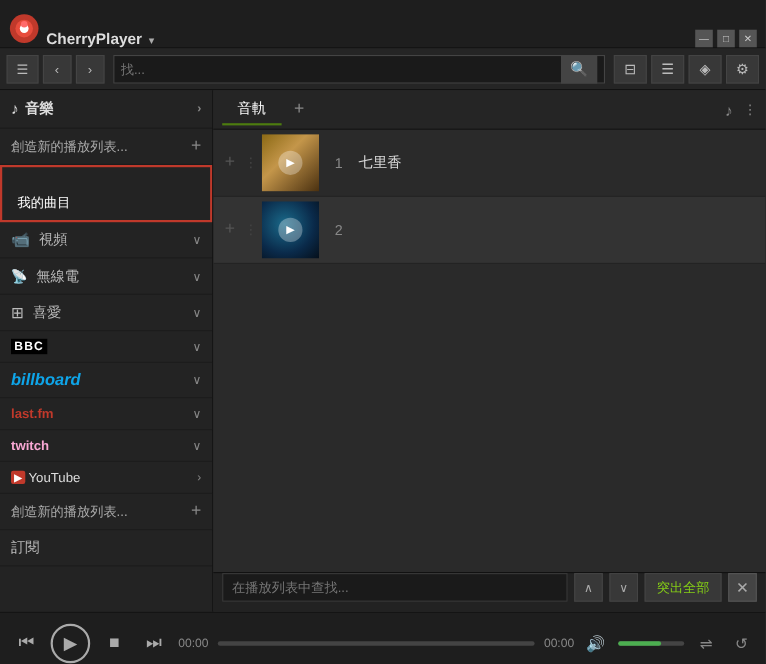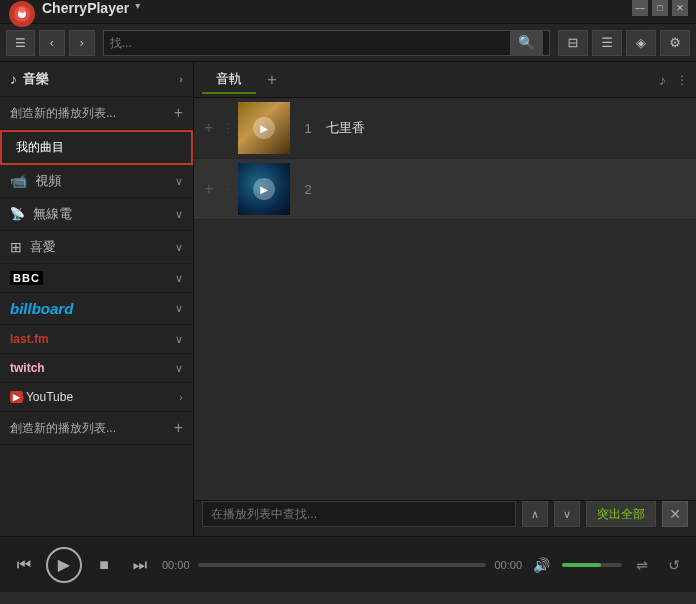--- a/index.html
+++ b/index.html
@@ -9,23 +9,23 @@
       background: #2a2a2a;
       font-family: 'Microsoft YaHei', Arial, sans-serif;
       color: #ccc;
       font-size: 13px;
       overflow: hidden;
     }
 
     
     #titlebar {
       display: flex;
-      align-items: flex-start;
+      align-items: flex-end;
       background: #1e1e1e;
-      height: 24px;
+      height: 44px;
       padding: 0 8px;
       border-bottom: 1px solid #111;
     }
     #titlebar .spacer { flex: 1; }
     #titlebar .win-btn {
       width: 16px;
       height: 16px;
       background: #555;
       margin-left: 4px;
       display: inline-flex;
@@ -129,21 +129,21 @@
     }
     .sidebar-section-header .expand-arrow {
       margin-left: auto;
       font-size: 11px;
       color: #888;
     }
 
     .sidebar-item {
       display: flex;
       align-items: flex-end;
-      padding: 7px 10px 7px 14px;
+      padding: 24px 10px 7px 14px;
       cursor: pointer;
       border-bottom: 1px solid #1c1c1c;
       color: #bbb;
       font-size: 12px;
     }
     .sidebar-item.active {
       background: transparent;
       border: 2px solid #c0392b;
       color: #fff;
     }
@@ -641,20 +641,23 @@
         <span class="yt-text">YouTube</span>
       </div>
       <span class="expand-arrow" style="margin-left:auto;">›</span>
     </div>
 
     <div class="sidebar-create-playlist">
       <span>創造新的播放列表...</span>
       <span class="plus-icon">+</span>
     </div>
 
+    <div class="sidebar-category">
+      <span>訂閱</span>
+    </div>
 
   </div>
 
   <div id="content">
 
     <div id="content-tabs">
       <div class="content-tab active">
         <span>音軌</span>
       </div>
       <div class="tab-add-btn">

